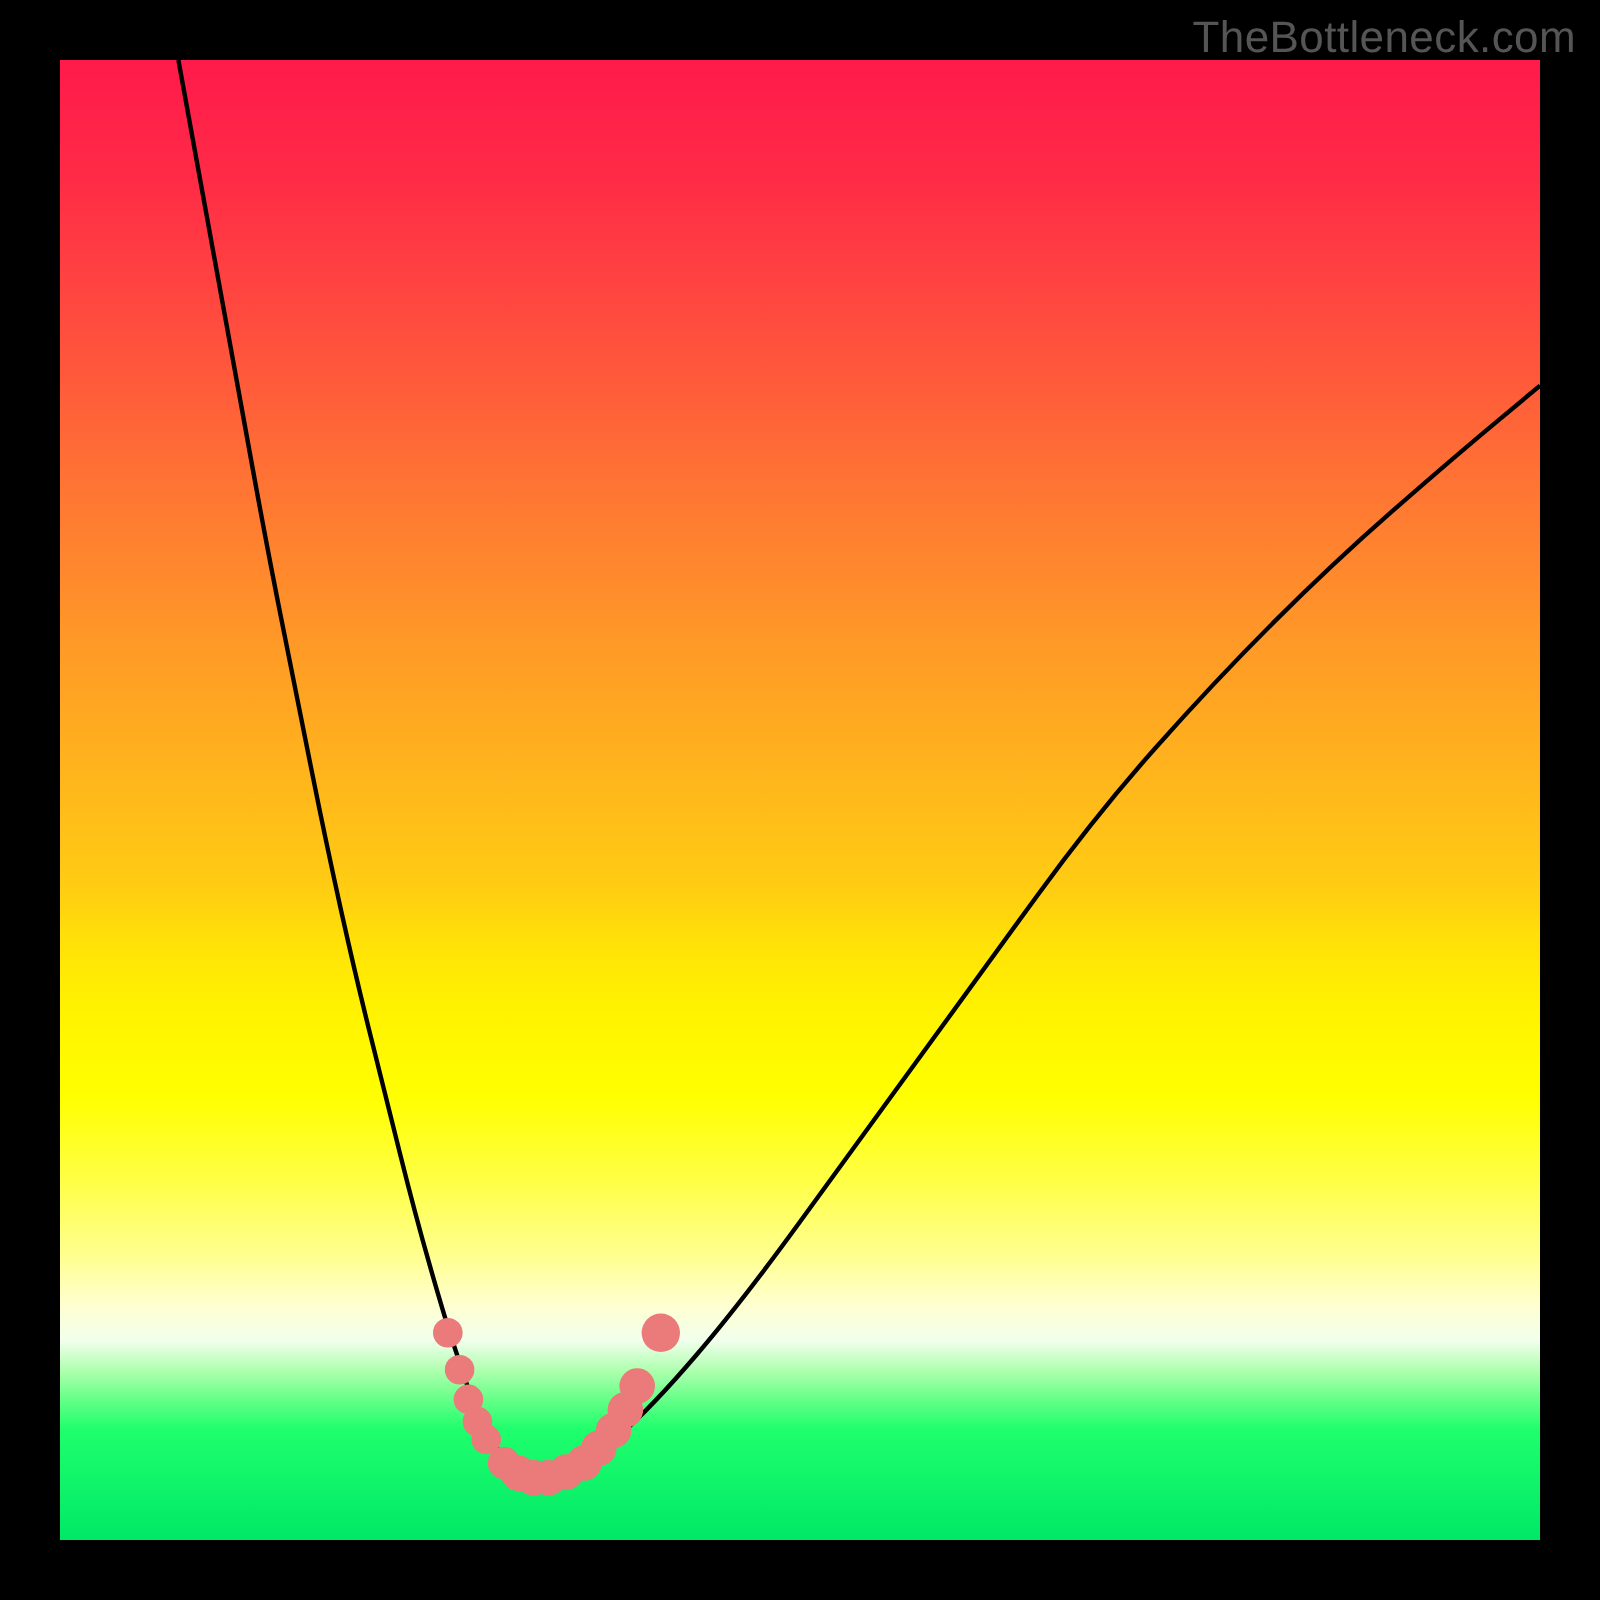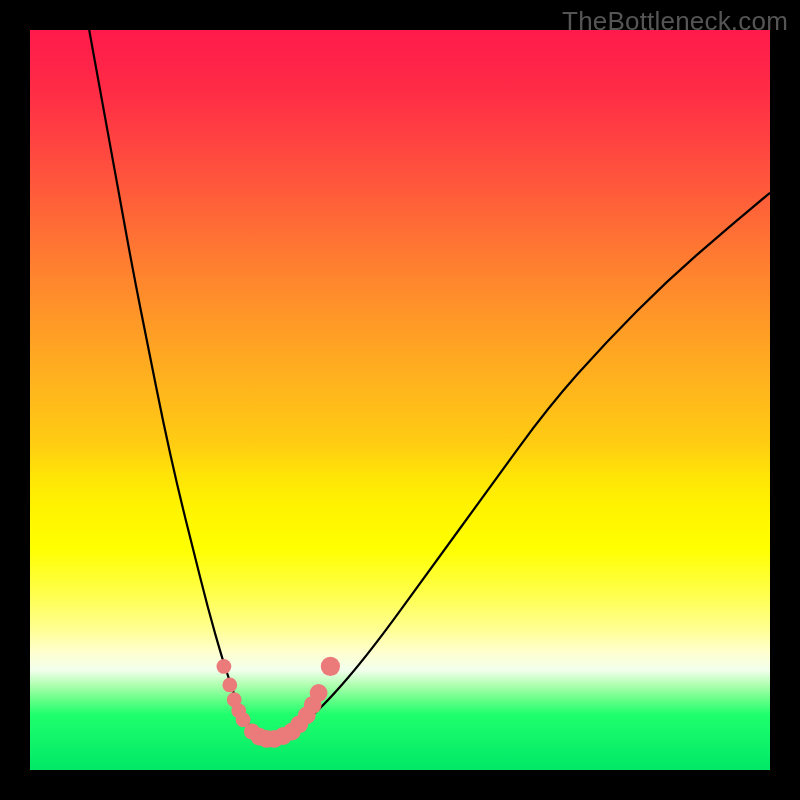--- a/index.html
+++ b/index.html
@@ -50,21 +50,21 @@
       #b0ffb0 88.5%,
       #66ff88 90.5%,
       #1fff6d 92.5%,
       #00e867 100%
     );
   }
   .watermark {
     position: absolute;
     top: 6px;
     right: 12px;
-    font-size: 26px;
+    font-size: 22px;
     font-weight: 400;
     color: #555;
     letter-spacing: 0.2px;
     user-select: none;
   }
   svg.curve {
     position: absolute;
     left: 0; top: 0;
     width: 740px;
     height: 740px;

